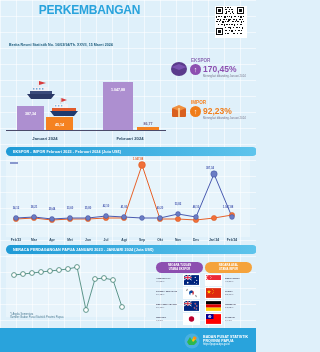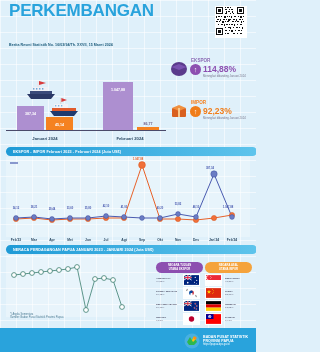--- a/index.html
+++ b/index.html
@@ -13,23 +13,24 @@
     position:absolute;inset:0;
     background-image:
       linear-gradient(to right, rgba(255,255,255,.55) 1px, transparent 1px),
       linear-gradient(to bottom, rgba(255,255,255,.55) 1px, transparent 1px);
     background-size:16px 16px;
     pointer-events:none;
   }
   
   .header{position:absolute;left:0;top:0;width:256px;height:55px;}
   .title{
-    position:absolute;left:9px;top:5px;width:175px;
-    color:#29a3dc;font-weight:bold;font-size:17px;line-height:11.5px;
+    position:absolute;left:2px;top:5px;width:175px;
+    color:#29a3dc;font-weight:bold;font-size:12px;line-height:11.5px;
     letter-spacing:-.2px;
+    text-align:center;
   }
   .title div{white-space:nowrap;}
   .subtitle{
     position:absolute;left:9px;top:43px;
     font-size:3.6px;color:#1b5a7a;font-weight:bold;letter-spacing:.05px;
   }
   .qr{
     position:absolute;right:9px;top:6px;width:30px;height:30px;background:#fff;
     padding:1px;
   }
@@ -264,21 +265,21 @@
   <div class="xlab b">Februari 2024</div>
 </div>
 
 <div class="kpi exp" style="width:82px;height:28px;">
   <svg class="pkg" width="18" height="16" viewBox="0 0 18 16">
     <ellipse cx="9" cy="8" rx="8" ry="7" fill="#5b3b8c"></ellipse>
     <path d="M1.5 6 L9 3 L16.5 6 L9 9 Z" fill="#7a52b0"></path>
   </svg>
   <div class="kpi-name">EKSPOR</div>
   <div class="kpi-badge">↑</div>
-  <div class="kpi-val">114,88%</div>
+  <div class="kpi-val">170,45%</div>
   <div class="kpi-sub">Meningkat dibanding Januari 2024</div>
 </div>
 
 <div class="kpi imp" style="width:82px;height:28px;">
   <svg class="pkg" width="18" height="16" viewBox="0 0 18 16">
     <rect x="2" y="5" width="14" height="9" rx="1" fill="#d9601f"></rect>
     <path d="M2 5 L9 2 L16 5 L9 8 Z" fill="#f0903f"></path>
     <rect x="8" y="5" width="2" height="9" fill="#fbc88a"></rect>
   </svg>
   <div class="kpi-name">IMPOR</div>

